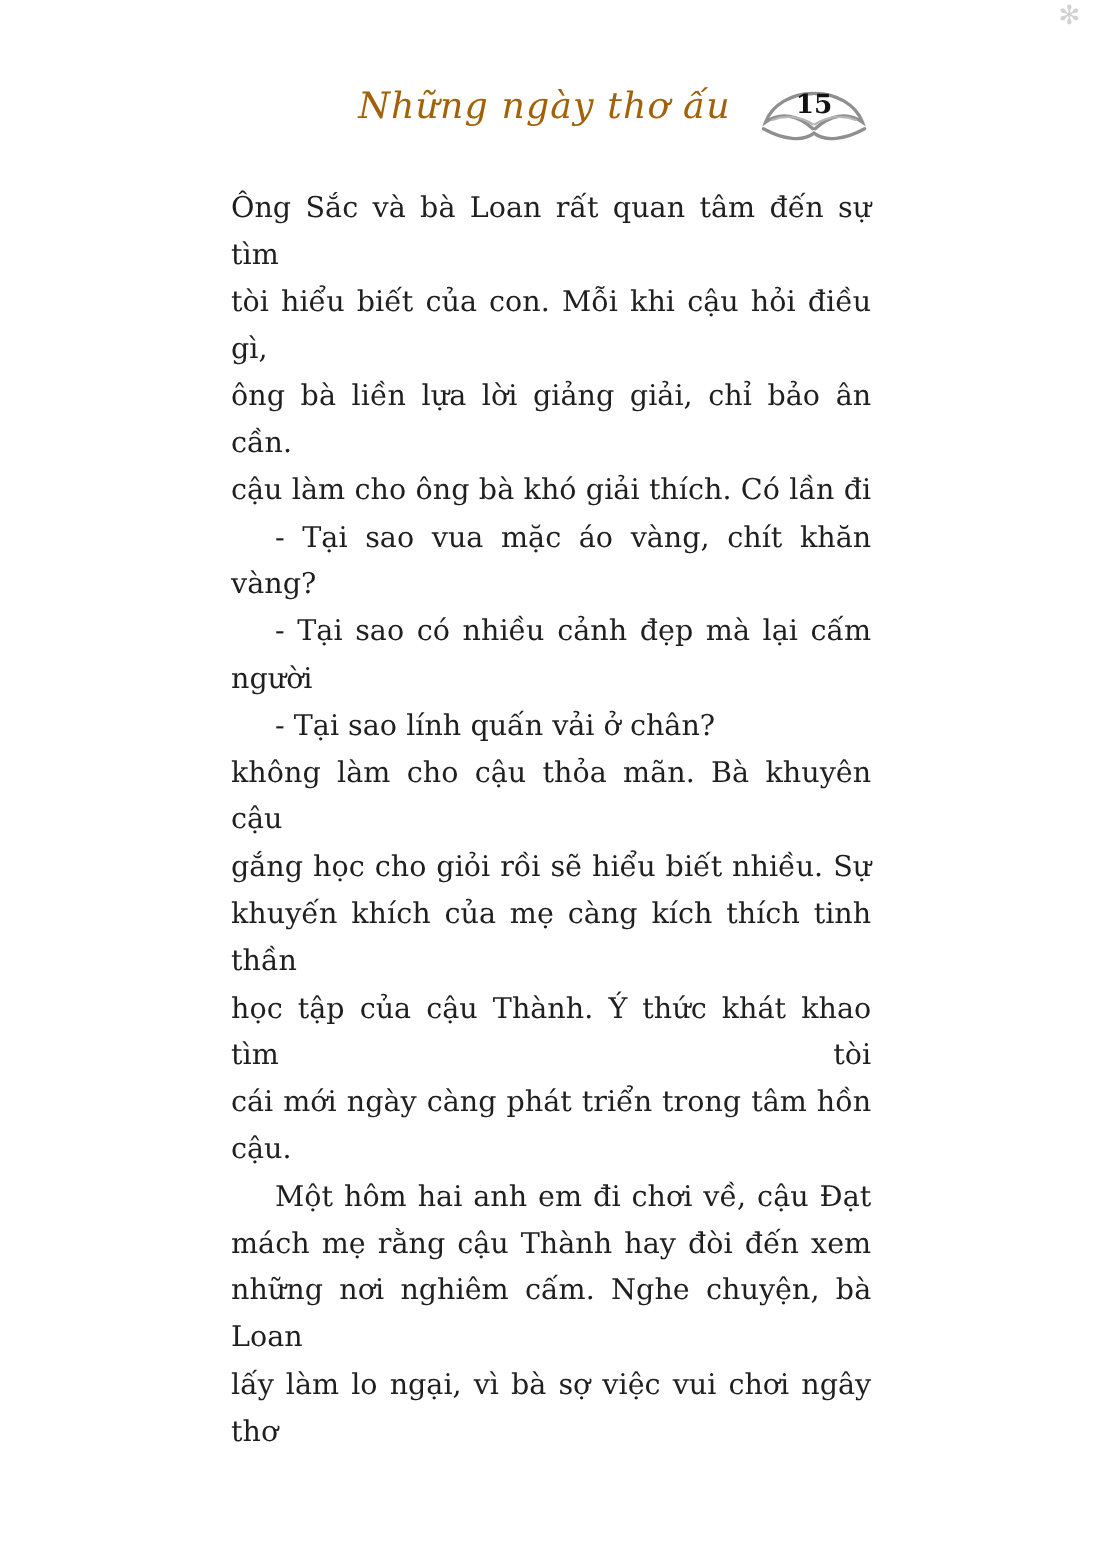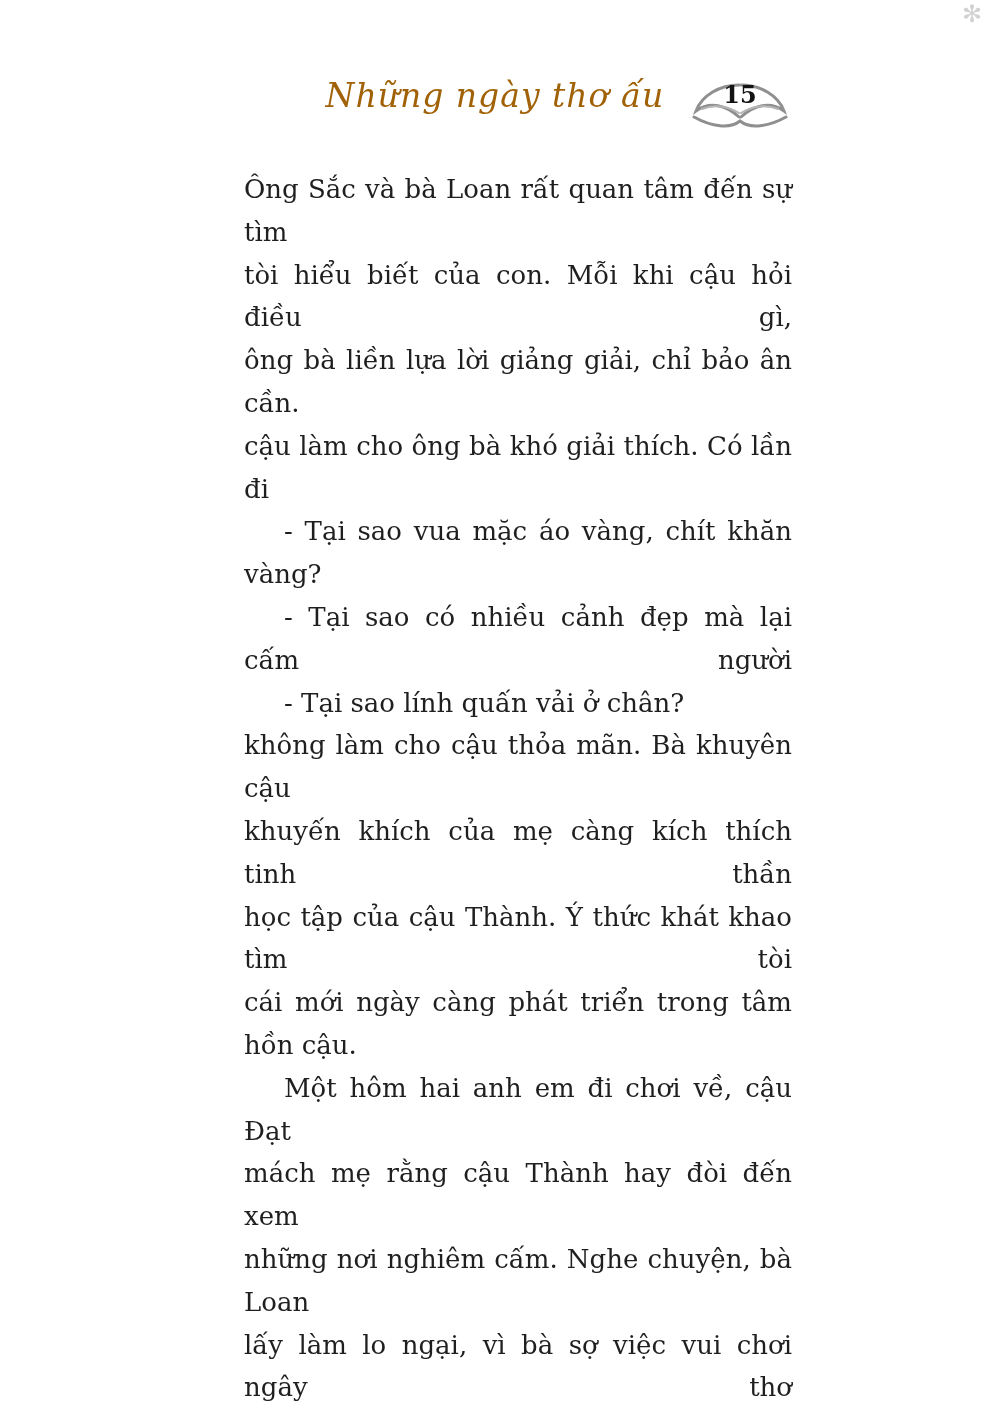--- a/index.html
+++ b/index.html
@@ -53,21 +53,20 @@
   .body-text{
     position:absolute;left:210px;top:168px;width:582px;
   }
   .line{
     font-size:26px;
     line-height:42.8px;
     text-align:justify;
     text-align-last:left;
     white-space:normal;
     color:var(--ink);
-    margin-left:34px;
   }
   .line.j{text-align-last:justify;}
   .line.ind{text-indent:40px;}
 </style>
 </head>
 <body>
 
 <div class="page">
 
   <span class="corner-ornament">✻</span>
@@ -89,20 +88,21 @@
 
   <main class="body-text">
       <div class="line j">Ông Sắc và bà Loan rất quan tâm đến sự tìm</div>
       <div class="line j">tòi hiểu biết của con. Mỗi khi cậu hỏi điều gì,</div>
       <div class="line j">ông bà liền lựa lời giảng giải, chỉ bảo ân cần.</div>
       <div class="line j">cậu làm cho ông bà khó giải thích. Có lần đi</div>
       <div class="line ind">- Tại sao vua mặc áo vàng, chít khăn vàng?</div>
       <div class="line j ind">- Tại sao có nhiều cảnh đẹp mà lại cấm người</div>
       <div class="line ind">- Tại sao lính quấn vải ở chân?</div>
       <div class="line j">không làm cho cậu thỏa mãn. Bà khuyên cậu</div>
+      <div class="line j">gắng học cho giỏi rồi sẽ hiểu biết nhiều. Sự</div>
       <div class="line j">khuyến khích của mẹ càng kích thích tinh thần</div>
       <div class="line j">học tập của cậu Thành. Ý thức khát khao tìm tòi</div>
       <div class="line">cái mới ngày càng phát triển trong tâm hồn cậu.</div>
       <div class="line j ind">Một hôm hai anh em đi chơi về, cậu Đạt</div>
       <div class="line j">mách mẹ rằng cậu Thành hay đòi đến xem</div>
       <div class="line j">những nơi nghiêm cấm. Nghe chuyện, bà Loan</div>
       <div class="line j">lấy làm lo ngại, vì bà sợ việc vui chơi ngây thơ</div>
     </main>
 
 </div>

